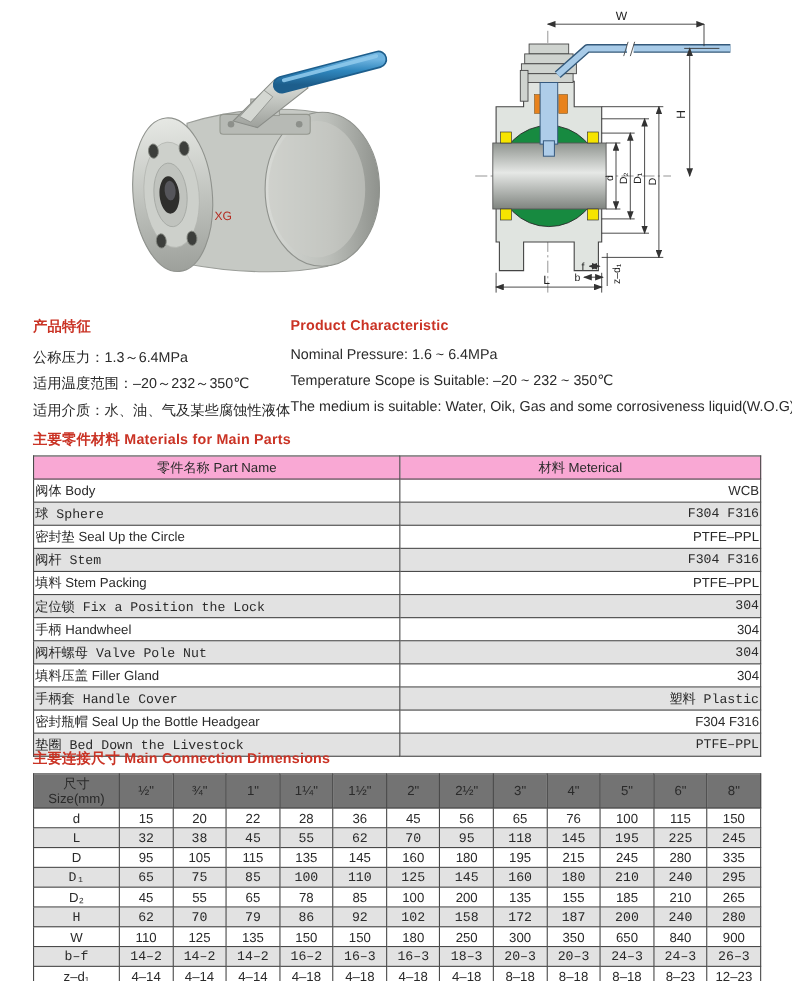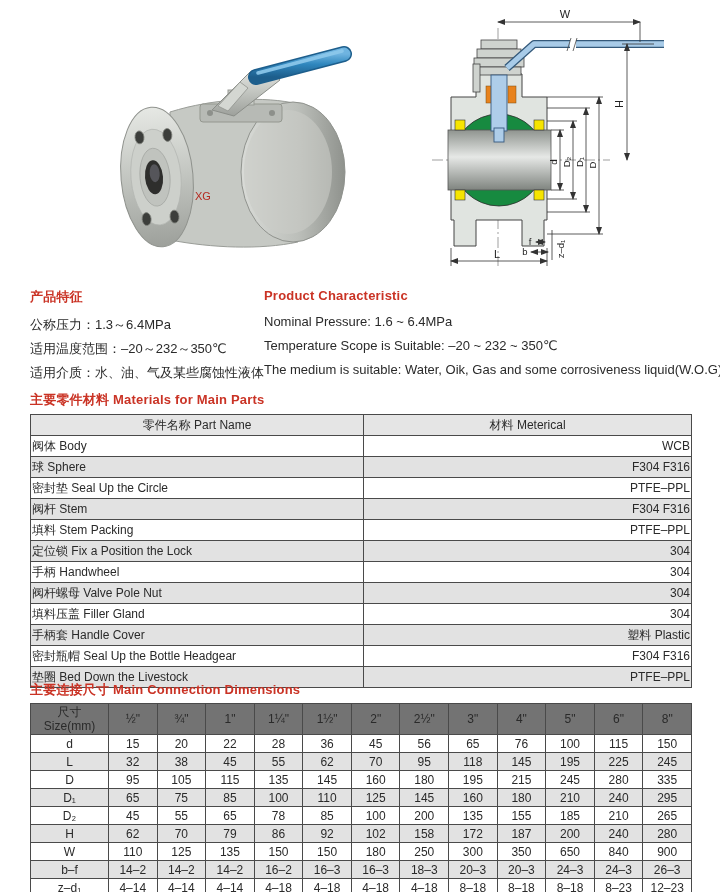--- a/index.html
+++ b/index.html
@@ -14,25 +14,25 @@
   #char .col-en{flex:1;}
   .char-line{font-size:13px;line-height:24px;white-space:nowrap;}
   .char-head{margin-bottom:7px;}
   
   #mat-title{top:391px;left:30px;}
   #dim-title{top:681px;left:30px;}
   
   table{border-collapse:collapse;table-layout:fixed;}
   td,th{border:1px solid #4a4a4a;font-weight:normal;}
   #mat-table{top:414px;left:30px;width:662px;}
-  #mat-table th{background:#e5e5e5;height:18px;font-size:12px;text-align:center;}
+  #mat-table th{background:#f9a8d4;height:18px;font-size:12px;text-align:center;}
   #mat-table td{height:18px;font-size:12px;}
   #mat-table td.pn{text-align:left;}
   #mat-table td.mt{text-align:right;}
-  tr.g{background:#e2e2e2;}
+  tr.g{background:#e2e2e2;font-family:Liberation Mono, monospace;}
   #dim-table{top:703px;left:30px;width:662px;}
   #dim-table th{background:#737373;height:30px;font-size:12px;text-align:center;line-height:14px;padding:0;}
   #dim-table td{height:17px;font-size:12px;text-align:center;padding:0;}
   #dim-table col.c0{width:78px;}
   
   #photo-svg{left:100px;top:14px;}
   #drawing-svg{left:424px;top:2px;}
   svg text{font-family:"Liberation Sans","DejaVu Sans",sans-serif;}
   .dimtxt{font-size:11px;fill:#222;}
   .dimtxt-s{font-size:9.5px;fill:#222;}

